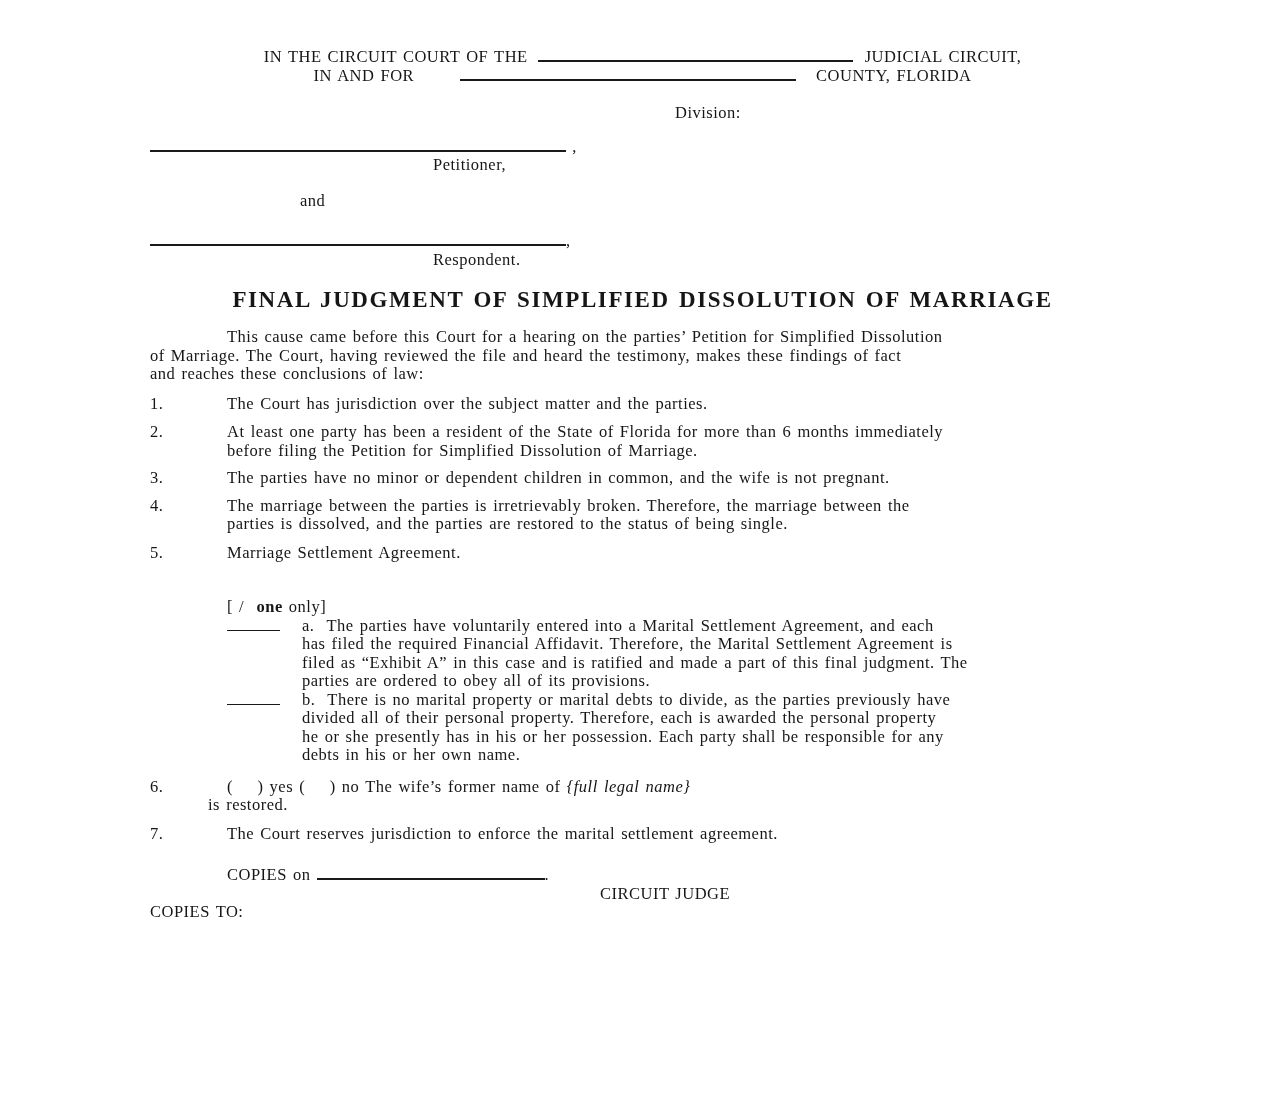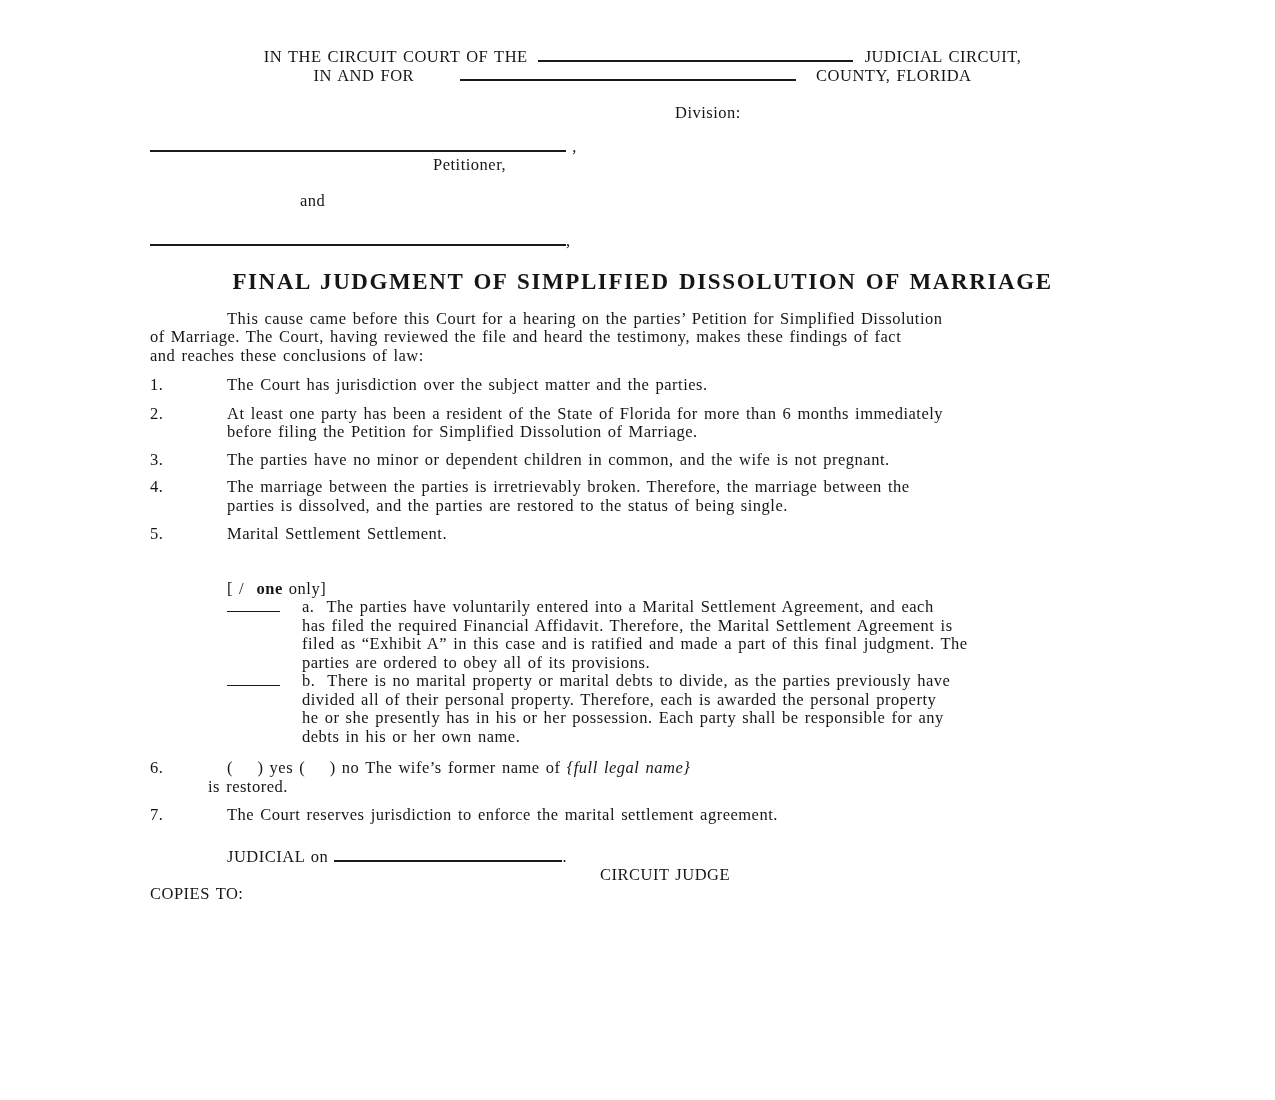--- a/index.html
+++ b/index.html
@@ -68,20 +68,21 @@
   <div class="case-block">
     <div>Division:</div>
   </div>
 
   <div class="party-line"><span class="blank b-name"></span><span> ,</span></div>
   <div class="party-label">Petitioner,</div>
 
   <div class="and-line">and</div>
 
   <div class="resp-line"><span class="blank b-name"></span><span>,</span></div>
+  <div class="party-label">Respondent.</div>
 
   <div class="doc-title">FINAL JUDGMENT OF SIMPLIFIED DISSOLUTION OF MARRIAGE</div>
 
   <div class="intro">This cause came before this Court for a hearing on the parties’ Petition for Simplified Dissolution
 of Marriage. The Court, having reviewed the file and heard the testimony, makes these findings of fact
 and reaches these conclusions of law:</div>
 
   <div class="item mt-i1">
     <span class="num">1.</span>
     <span class="itext">The Court has jurisdiction over the subject matter and the parties.</span>
@@ -100,21 +101,21 @@
 
   <div class="item mt-i4">
     <span class="num">4.</span>
     <span class="itext">The marriage between the parties is irretrievably broken. Therefore, the marriage between the
 parties is dissolved, and the parties are restored to the status of being single.</span>
   </div>
 
   <div class="item mt-i5">
     <span class="num">5.</span>
     <div class="item5-cell">
-      <div>Marital Settlement Settlement.</div>
+      <div>Marriage Settlement Agreement.</div>
       <div class="check-line"><span>[ /  </span><span class="bold">one</span><span> only]</span></div>
       <div class="sub">
         <span class="bcol"><span class="blank b-sub"></span></span>
         <span class="stext">a.  The parties have voluntarily entered into a Marital Settlement Agreement, and each
 has filed the required Financial Affidavit. Therefore, the Marital Settlement Agreement is
 filed as “Exhibit A” in this case and is ratified and made a part of this final judgment. The
 parties are ordered to obey all of its provisions.</span>
       </div>
       <div class="sub">
         <span class="bcol"><span class="blank b-sub"></span></span>
@@ -132,18 +133,18 @@
       <div class="item6-l1"><span>(    ) yes (    ) no The wife’s former name of </span><span class="italic">{full legal name}</span></div>
       <div class="item6-l2">is restored.</div>
     </div>
   </div>
 
   <div class="item mt-i7">
     <span class="num">7.</span>
     <span class="itext">The Court reserves jurisdiction to enforce the marital settlement agreement.</span>
   </div>
 
-  <div class="ordered-line"><span>JUDICIAL on </span><span class="blank b-date"></span><span>.</span></div>
+  <div class="ordered-line"><span>COPIES on </span><span class="blank b-date"></span><span>.</span></div>
 
   <div class="judge-line">CIRCUIT JUDGE</div>
   <div class="copies-line">COPIES TO:</div>
 
 </div>
 
 </body></html>

